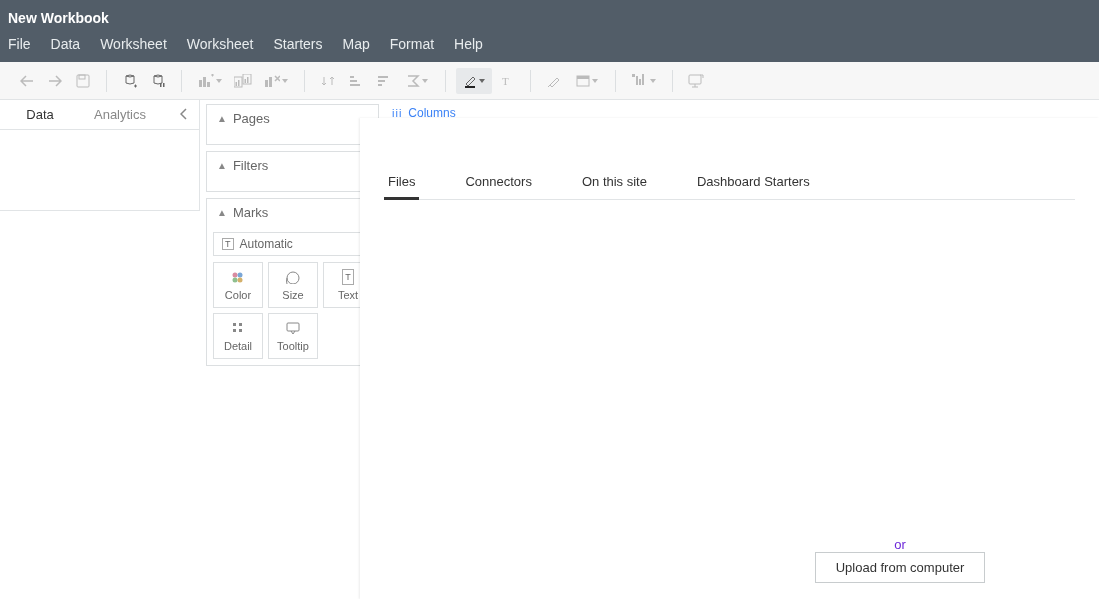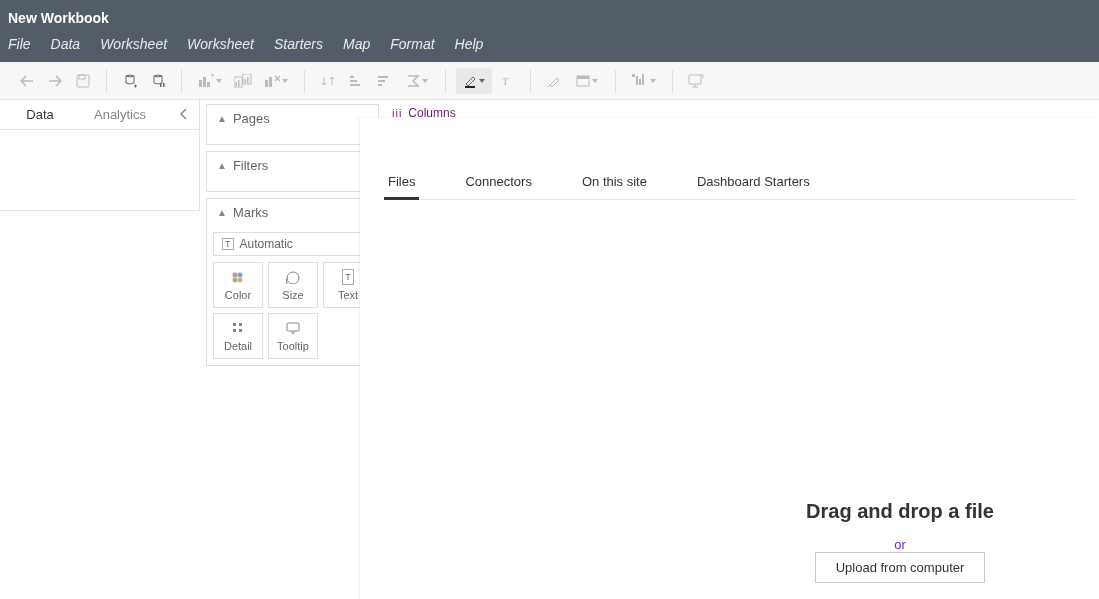--- a/index.html
+++ b/index.html
@@ -30,21 +30,20 @@
   }
   .menubar {
     display: flex;
     gap: 20px;
     margin-top: 10px;
   }
   .menubar .menu-item {
     font-size: 14px;
     color: #e8ecee;
     cursor: pointer;
-    font-style: italic;
   }
 
   
   .toolbar {
     height: 38px;
     background: #f7f7f7;
     border-bottom: 1px solid #e1e4e6;
     display: flex;
     align-items: center;
     padding: 0 8px;
@@ -185,21 +184,21 @@
 
   
   .columns-shelf {
     position:absolute;
     left: 392px;
     top: 4px;
     height: 18px;
     display: flex;
     align-items: center;
     gap: 6px;
-    color: #701a75;
+    color: #3b82f6;
     font-size: 12px;
   }
     .columns-shelf .ico { font-size:11px; letter-spacing:1px; }
 
   
   .connect-panel {
     position: absolute;
     left: 360px;
     right: 0;
     top: 18px;
@@ -530,19 +529,18 @@
 
   <div class="connect-panel">
     <div class="connect-tabs">
       <div class="connect-tab active">Files</div>
       <div class="connect-tab">Connectors</div>
       <div class="connect-tab">On this site</div>
       <div class="connect-tab">Dashboard Starters</div>
     </div>
 
     <div class="drop-area">
-      <div class="drop-title">Drag and drop a file</div>
       <div class="drop-or">or</div>
       <div class="upload-btn">Upload from computer</div>
     </div>
   </div>
 
 </div>
 
 </body></html>

